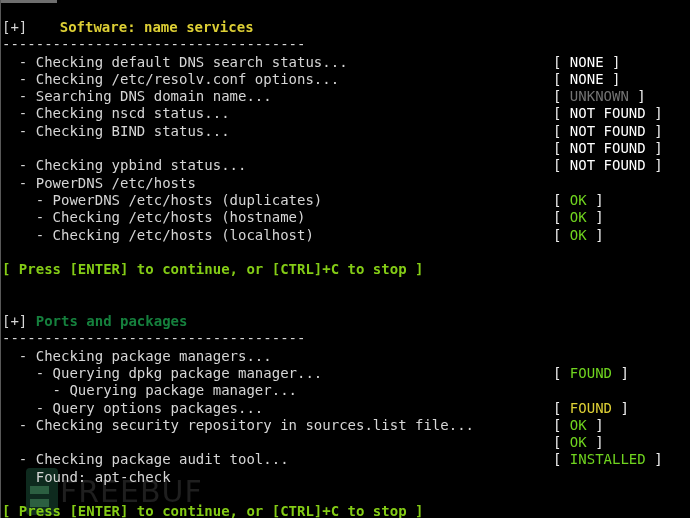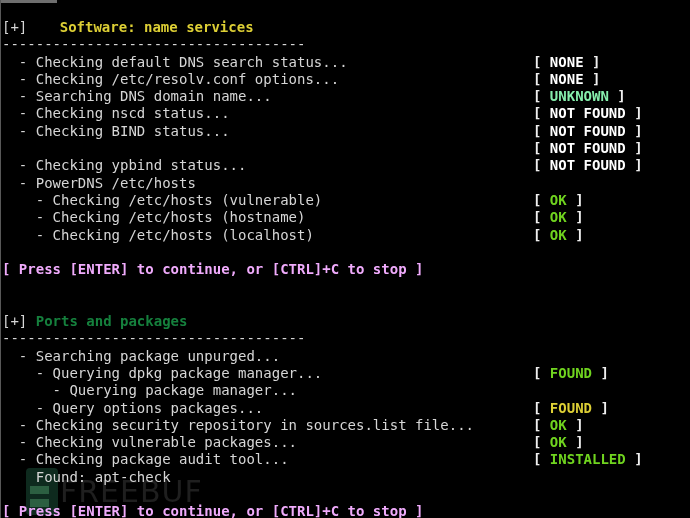--- a/index.html
+++ b/index.html
@@ -38,25 +38,25 @@
     position: relative;
     height: 17.3px;
     line-height: 17.3px;
     white-space: pre;
     color: #d6d6d6;
   }
   .row .t { color: #d6d6d6; }
   .row.section .prefix { color: #d6d6d6; }
   .row.section .title { font-weight: bold; }
   .row.prompt { font-weight: bold; color: #ffffff; }
-  .row.prompt .t { color: #f0abfc; }
+  .row.prompt .t { color: #84cc16; }
   .status {
     position: absolute;
-    left: 531px; top: 0;
-    font-weight: bold;
+    left: 551px; top: 0;
+    font-weight: normal;
     color: #efefef;
     white-space: pre;
     text-align: right;
   }
   
   .watermark {
     position: absolute;
     left: 26px; top: 468px;
     z-index: 1;
     display: flex;
@@ -94,41 +94,41 @@
       <div class="bar1"></div>
       <div class="bar2"></div>
     </div>
     <div class="wm-text">FREEBUF</div>
   </div>
   <div class="lines">
       <div class="row section"><span class="prefix">[+] </span><span class="title" style="color: rgb(221, 207, 53); margin-left: 24px;">Software: name services</span></div>
       <div class="row dashes"><span class="t">------------------------------------</span></div>
       <div class="row check"><span class="t">  - Checking default DNS search status...</span><span class="status">[ <span style="color: rgb(255, 255, 255);">NONE</span> ]</span></div>
       <div class="row check"><span class="t">  - Checking /etc/resolv.conf options...</span><span class="status">[ <span style="color: rgb(255, 255, 255);">NONE</span> ]</span></div>
-      <div class="row check"><span class="t">  - Searching DNS domain name...</span><span class="status">[ <span style="color: #86efac;">UNKNOWN</span> ]</span></div>
+      <div class="row check"><span class="t">  - Searching DNS domain name...</span><span class="status">[ <span style="color: #737373;">UNKNOWN</span> ]</span></div>
       <div class="row check"><span class="t">  - Checking nscd status...</span><span class="status">[ <span style="color: rgb(255, 255, 255);">NOT FOUND</span> ]</span></div>
       <div class="row check"><span class="t">  - Checking BIND status...</span><span class="status">[ <span style="color: rgb(255, 255, 255);">NOT FOUND</span> ]</span></div>
       <div class="row check"><span class="status">[ <span style="color: rgb(255, 255, 255);">NOT FOUND</span> ]</span></div>
       <div class="row check"><span class="t">  - Checking ypbind status...</span><span class="status">[ <span style="color: rgb(255, 255, 255);">NOT FOUND</span> ]</span></div>
       <div class="row text"><span class="t">  - PowerDNS /etc/hosts</span></div>
-      <div class="row check"><span class="t">    - Checking /etc/hosts (vulnerable)</span><span class="status">[ <span style="color: rgb(112, 212, 31);">OK</span> ]</span></div>
+      <div class="row check"><span class="t">    - PowerDNS /etc/hosts (duplicates)</span><span class="status">[ <span style="color: rgb(112, 212, 31);">OK</span> ]</span></div>
       <div class="row check"><span class="t">    - Checking /etc/hosts (hostname)</span><span class="status">[ <span style="color: rgb(112, 212, 31);">OK</span> ]</span></div>
       <div class="row check"><span class="t">    - Checking /etc/hosts (localhost)</span><span class="status">[ <span style="color: rgb(112, 212, 31);">OK</span> ]</span></div>
       <div class="row blank"> </div>
       <div class="row prompt"><span class="t">[ Press [ENTER] to continue, or [CTRL]+C to stop ]</span></div>
       <div class="row blank"> </div>
       <div class="row blank"> </div>
       <div class="row section"><span class="prefix">[+] </span><span class="title" style="color: #15803d;">Ports and packages</span></div>
       <div class="row dashes"><span class="t">------------------------------------</span></div>
-      <div class="row text"><span class="t">  - Searching package unpurged...</span></div>
+      <div class="row text"><span class="t">  - Checking package managers...</span></div>
       <div class="row check"><span class="t">    - Querying dpkg package manager...</span><span class="status">[ <span style="color: rgb(112, 212, 31);">FOUND</span> ]</span></div>
       <div class="row text"><span class="t">      - Querying package manager...</span></div>
       <div class="row check"><span class="t">    - Query options packages...</span><span class="status">[ <span style="color: rgb(221, 207, 53);">FOUND</span> ]</span></div>
       <div class="row check"><span class="t">  - Checking security repository in sources.list file...</span><span class="status">[ <span style="color: rgb(112, 212, 31);">OK</span> ]</span></div>
-      <div class="row check"><span class="t">  - Checking vulnerable packages...</span><span class="status">[ <span style="color: rgb(112, 212, 31);">OK</span> ]</span></div>
+      <div class="row check"><span class="status">[ <span style="color: rgb(112, 212, 31);">OK</span> ]</span></div>
       <div class="row check"><span class="t">  - Checking package audit tool...</span><span class="status">[ <span style="color: rgb(112, 212, 31);">INSTALLED</span> ]</span></div>
       <div class="row text"><span class="t">    Found: apt-check</span></div>
       <div class="row blank"> </div>
       <div class="row prompt"><span class="t">[ Press [ENTER] to continue, or [CTRL]+C to stop ]</span></div>
     </div>
   <div class="border-top"></div>
   <div class="border-left"></div>
 </div>
 
 </body></html>

